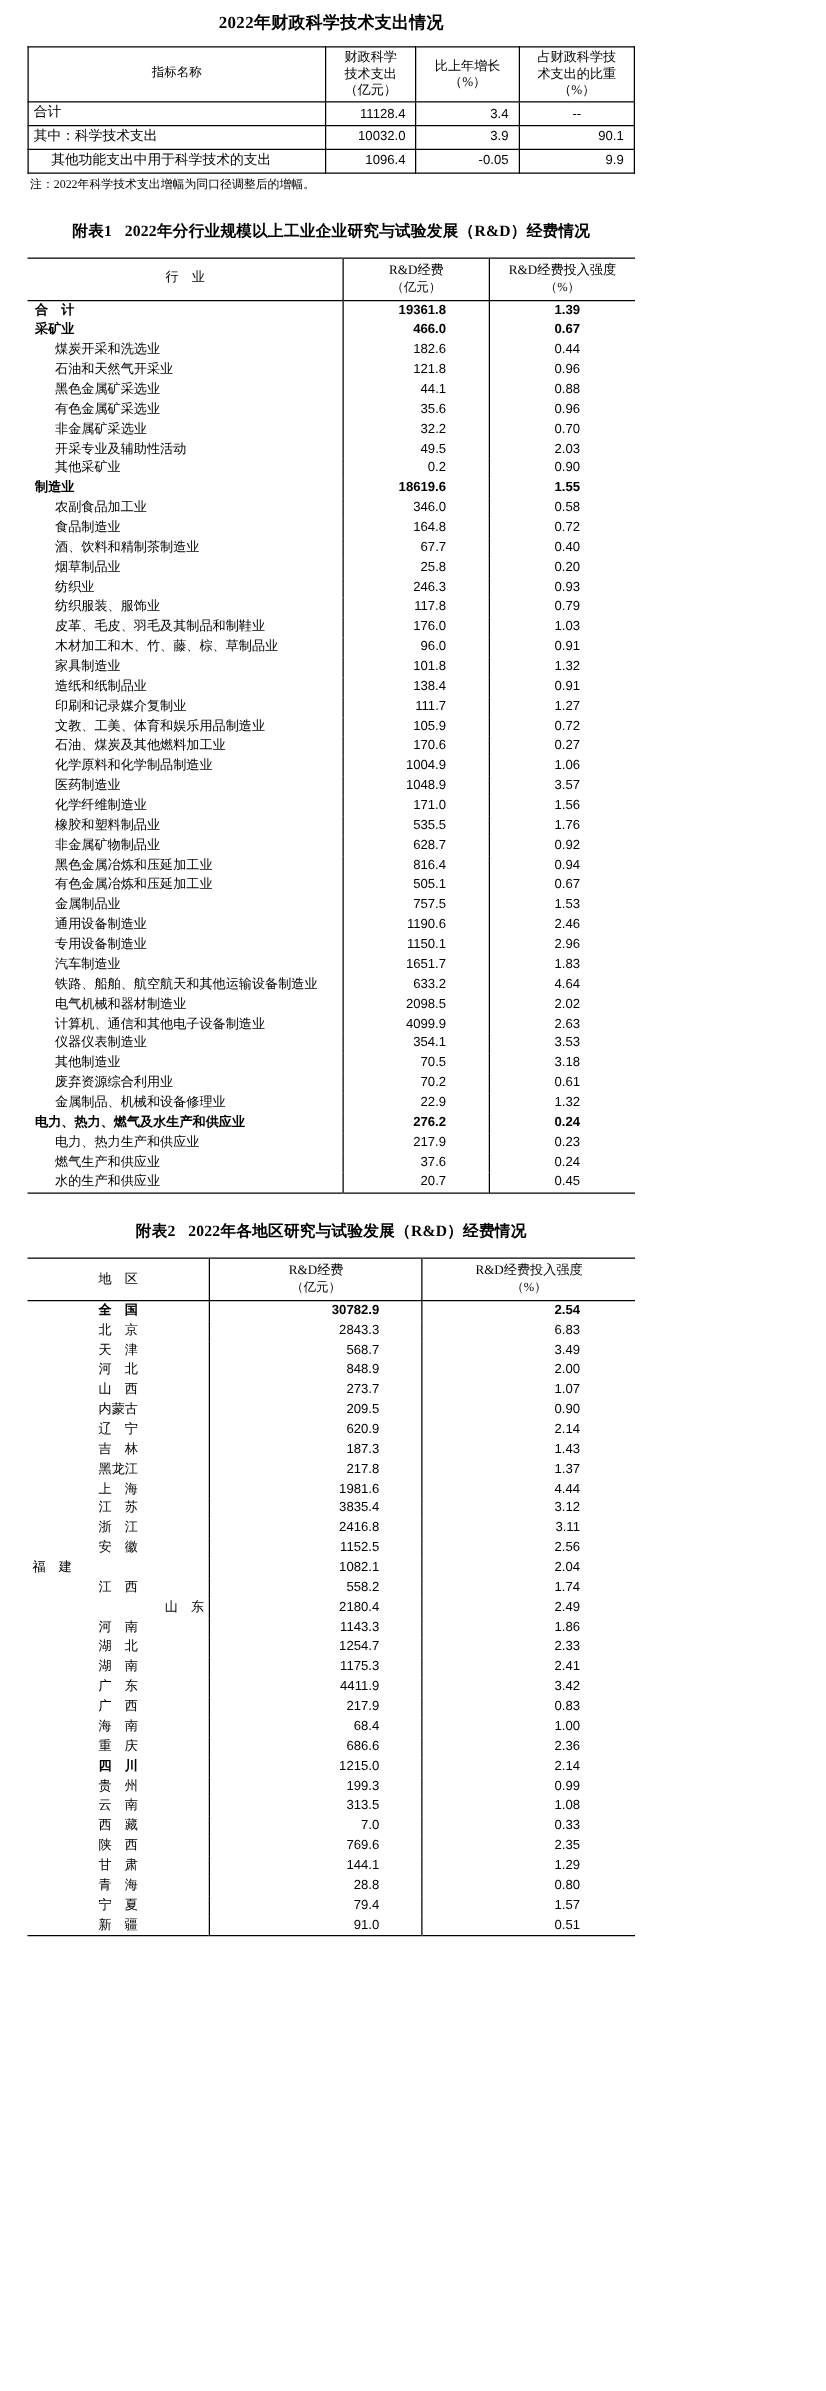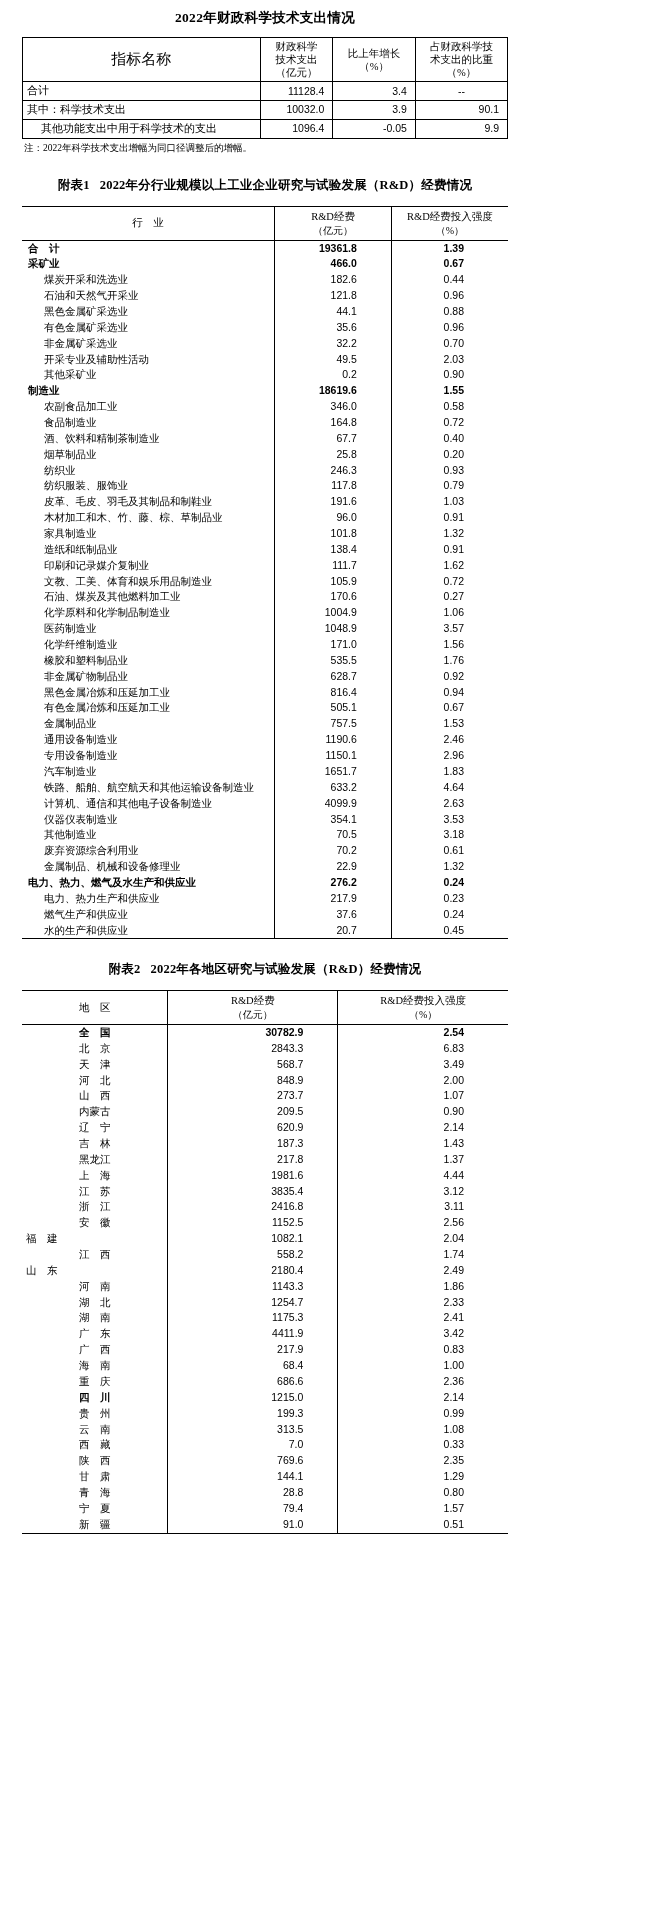--- a/index.html
+++ b/index.html
@@ -31,21 +31,21 @@
     font-size: 11px;
   }
   table.grid td, table.grid th {
     border: 1px solid #000;
     padding: 2px 4px;
     vertical-align: middle;
     font-weight: normal;
   }
   .t1 td, .t1 th { line-height: 1.25; }
   .t1 .hdr { text-align: center; font-size: 10.5px; }
-  .t1 .hdr-main { text-align: center; font-size: 15px; }
+  .t1 .hdr-main { text-align: center; font-size: 10px; }
   .num { text-align: right; padding-right: 8px !important; font-family: "Liberation Sans", sans-serif; font-size: 10.5px; }
   .bold { font-weight: bold; }
   .note {
     font-size: 9.5px;
     padding: 3px 0 0 2px;
     line-height: 1.4;
   }
   .sec-title {
     text-align: center;
     font-size: 12.5px;
@@ -240,42 +240,42 @@
           <td class="cell-n vline-l vline-r pad-r-30">246.3</td>
           <td class="cell-n pad-r-40">0.93</td>
         </tr>
         <tr>
           <td class="lbl ind1">纺织服装、服饰业</td>
           <td class="cell-n vline-l vline-r pad-r-30">117.8</td>
           <td class="cell-n pad-r-40">0.79</td>
         </tr>
         <tr>
           <td class="lbl ind1">皮革、毛皮、羽毛及其制品和制鞋业</td>
-          <td class="cell-n vline-l vline-r pad-r-30">191.6</td>
+          <td class="cell-n vline-l vline-r pad-r-30">176.0</td>
           <td class="cell-n pad-r-40">1.03</td>
         </tr>
         <tr>
           <td class="lbl ind1">木材加工和木、竹、藤、棕、草制品业</td>
           <td class="cell-n vline-l vline-r pad-r-30">96.0</td>
           <td class="cell-n pad-r-40">0.91</td>
         </tr>
         <tr>
           <td class="lbl ind1">家具制造业</td>
           <td class="cell-n vline-l vline-r pad-r-30">101.8</td>
           <td class="cell-n pad-r-40">1.32</td>
         </tr>
         <tr>
           <td class="lbl ind1">造纸和纸制品业</td>
           <td class="cell-n vline-l vline-r pad-r-30">138.4</td>
           <td class="cell-n pad-r-40">0.91</td>
         </tr>
         <tr>
           <td class="lbl ind1">印刷和记录媒介复制业</td>
           <td class="cell-n vline-l vline-r pad-r-30">111.7</td>
-          <td class="cell-n pad-r-40">1.62</td>
+          <td class="cell-n pad-r-40">1.27</td>
         </tr>
         <tr>
           <td class="lbl ind1">文教、工美、体育和娱乐用品制造业</td>
           <td class="cell-n vline-l vline-r pad-r-30">105.9</td>
           <td class="cell-n pad-r-40">0.72</td>
         </tr>
         <tr>
           <td class="lbl ind1">石油、煤炭及其他燃料加工业</td>
           <td class="cell-n vline-l vline-r pad-r-30">170.6</td>
           <td class="cell-n pad-r-40">0.27</td>
@@ -332,20 +332,25 @@
         </tr>
         <tr>
           <td class="lbl ind1">汽车制造业</td>
           <td class="cell-n vline-l vline-r pad-r-30">1651.7</td>
           <td class="cell-n pad-r-40">1.83</td>
         </tr>
         <tr>
           <td class="lbl ind1">铁路、船舶、航空航天和其他运输设备制造业</td>
           <td class="cell-n vline-l vline-r pad-r-30">633.2</td>
           <td class="cell-n pad-r-40">4.64</td>
+        </tr>
+        <tr>
+          <td class="lbl ind1">电气机械和器材制造业</td>
+          <td class="cell-n vline-l vline-r pad-r-30">2098.5</td>
+          <td class="cell-n pad-r-40">2.02</td>
         </tr>
         <tr>
           <td class="lbl ind1">计算机、通信和其他电子设备制造业</td>
           <td class="cell-n vline-l vline-r pad-r-30">4099.9</td>
           <td class="cell-n pad-r-40">2.63</td>
         </tr>
         <tr>
           <td class="lbl ind1">仪器仪表制造业</td>
           <td class="cell-n vline-l vline-r pad-r-30">354.1</td>
           <td class="cell-n pad-r-40">3.53</td>
@@ -481,21 +486,21 @@
           <td class="lbl" style="text-align: left;">福　建</td>
           <td class="cell-n vline-l vline-r pad-r-30">1082.1</td>
           <td class="cell-n pad-r-40">2.04</td>
         </tr>
         <tr>
           <td class="lbl" style="text-align: center;">江　西</td>
           <td class="cell-n vline-l vline-r pad-r-30">558.2</td>
           <td class="cell-n pad-r-40">1.74</td>
         </tr>
         <tr>
-          <td class="lbl" style="text-align: left;">山　东</td>
+          <td class="lbl" style="text-align: right;">山　东</td>
           <td class="cell-n vline-l vline-r pad-r-30">2180.4</td>
           <td class="cell-n pad-r-40">2.49</td>
         </tr>
         <tr>
           <td class="lbl" style="text-align: center;">河　南</td>
           <td class="cell-n vline-l vline-r pad-r-30">1143.3</td>
           <td class="cell-n pad-r-40">1.86</td>
         </tr>
         <tr>
           <td class="lbl" style="text-align: center;">湖　北</td>

